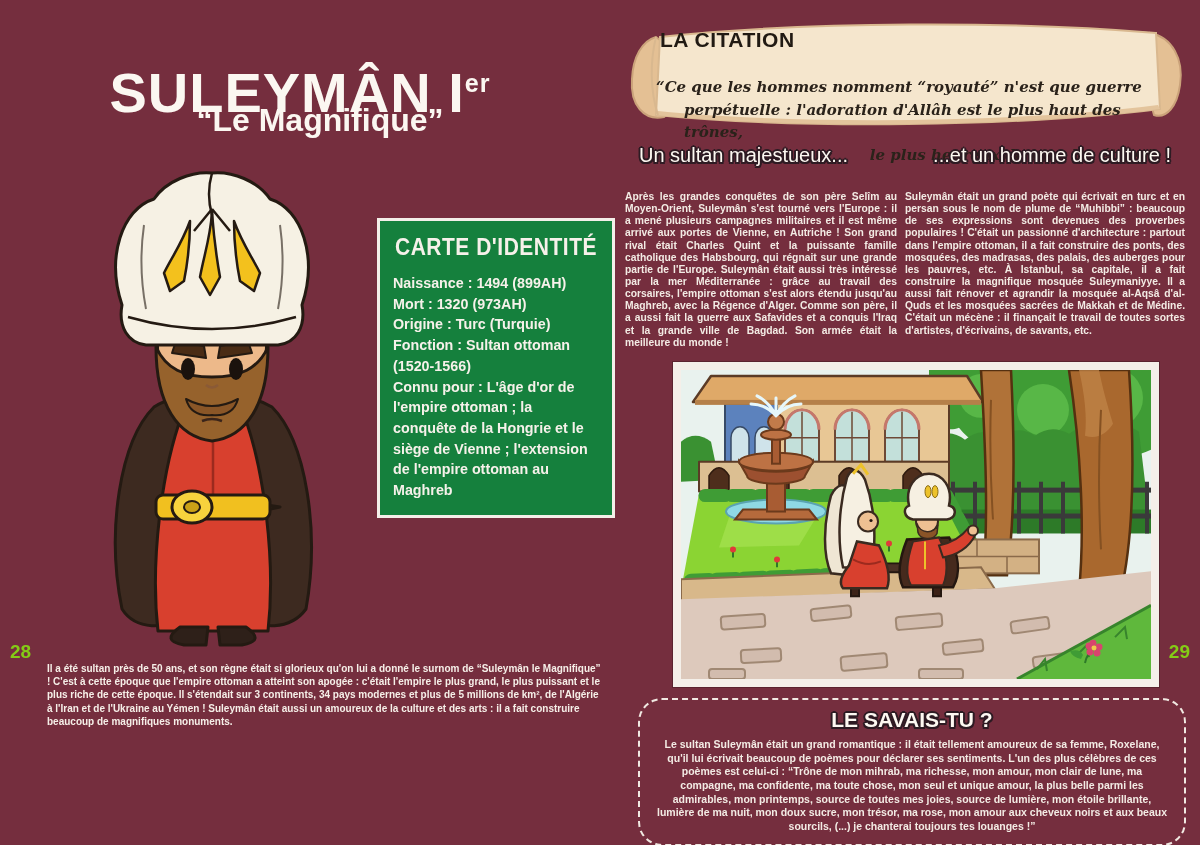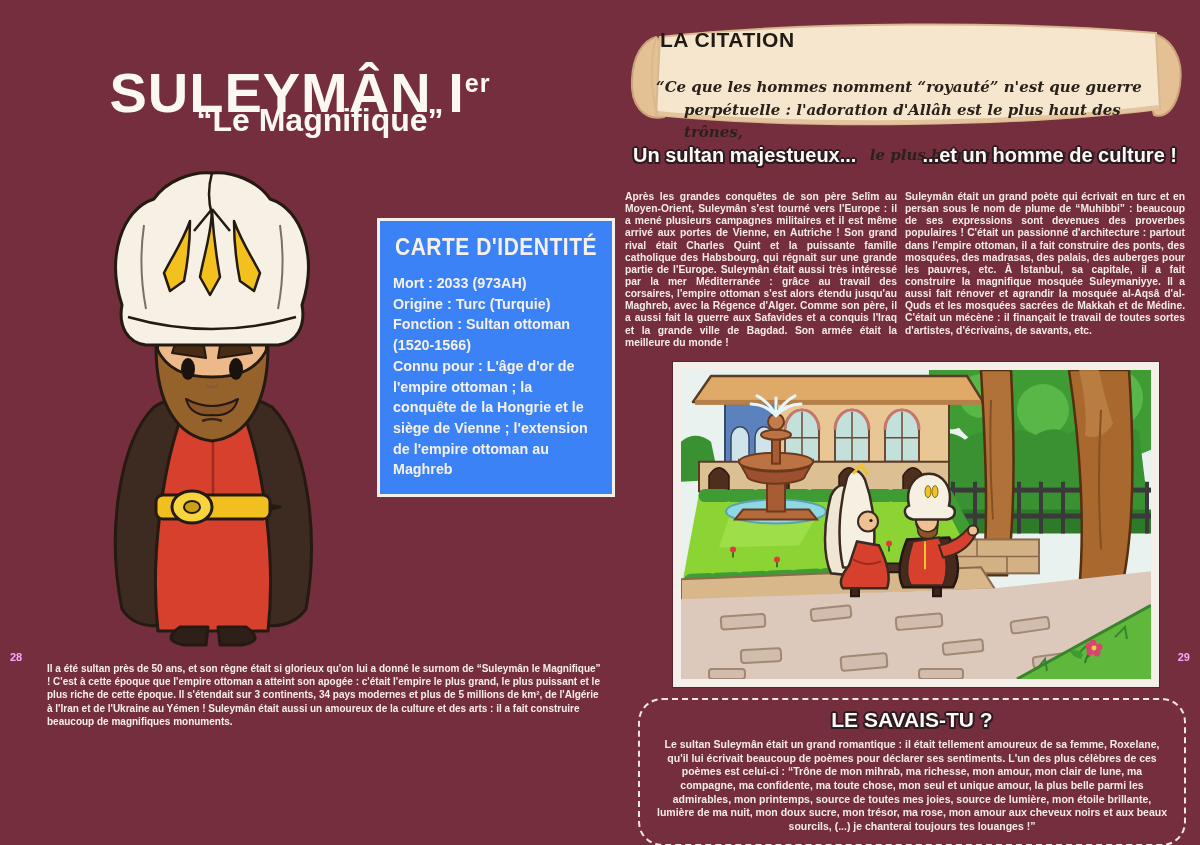--- a/index.html
+++ b/index.html
@@ -19,33 +19,33 @@
   }
   .main-title sup{font-size:0.45em;vertical-align:super;}
   .main-subtitle{
     position:absolute;top:102px;left:20px;width:600px;text-align:center;
     color:#fbf7f1;font-size:32px;font-weight:bold;
   }
   .character{position:absolute;left:92px;top:168px;width:240px;height:482px;}
 
   .id-card{
     position:absolute;left:377px;top:218px;width:238px;box-sizing:border-box;
-    background:#3b82f6;border:3px solid #f4efe9;padding:10px 13px 14px;color:#f6f1ea;
+    background:#15803d;border:3px solid #f4efe9;padding:10px 13px 14px;color:#f6f1ea;
   }
   .id-card-title{
     font-size:21px;font-weight:bold;text-align:center;margin:4px 0 14px;
     letter-spacing:.5px;transform:scaleY(1.12);
   }
   .id-line{font-size:14.3px;font-weight:bold;line-height:1.45;}
 
   .summary{
     position:absolute;left:22px;top:662px;width:556px;
     color:#f6efe8;font-weight:bold;font-size:10px;line-height:1.32;margin-left:25px;
   }
-  .page-num{position:absolute;bottom:8px;color:#f0abfc;font-weight:bold;font-size:11px;}
+  .page-num{position:absolute;bottom:8px;color:#84cc16;font-weight:bold;font-size:19px;}
   .page-num.pn-left{left:10px;} .page-num.pn-right{right:10px;}
 
   
   .banner{position:absolute;left:20px;top:15px;width:572px;height:126px;}
   .banner svg{position:absolute;inset:0;width:100%;height:100%;}
   .banner-title{
     position:absolute;left:40px;top:13px;font-size:21px;font-weight:bold;color:#211a13;letter-spacing:.5px;
   }
   .banner-quote{
     position:absolute;left:36px;top:42px;right:30px;
@@ -57,21 +57,21 @@
   .q-line{display:block;}
 
   .outlined{
     color:#fdf8f1;
     text-shadow:2px 0 0 #2d1b23,-2px 0 0 #2d1b23,0 2px 0 #2d1b23,0 -2px 0 #2d1b23,
                 1.5px 1.5px 0 #2d1b23,-1.5px -1.5px 0 #2d1b23,1.5px -1.5px 0 #2d1b23,-1.5px 1.5px 0 #2d1b23;
   }
   .cols{position:absolute;left:25px;top:144px;width:560px;display:flex;gap:8px;}
   .col{width:272px;}
   .col:last-child{width:280px;}
-  .col-head{font-size:20px;font-weight:bold;margin:0 8px 10px;}
+  .col-head{font-size:20px;font-weight:normal;margin:0 14px 10px;}
   .col:last-child .col-head{text-align:right;}
   .col-text{
     color:#f3ebe4;font-weight:bold;font-size:10.3px;line-height:1.18;
     text-align:justify;
     margin-top:24px;
   }
 
   .scene-frame{
     position:absolute;left:73px;top:362px;width:486px;height:325px;box-sizing:border-box;
     background:#f4efe9;padding:8px;box-shadow:0 0 0 1px rgba(40,15,20,.35);
@@ -144,21 +144,22 @@
           <path d="M120,40 L102,62 M120,40 L138,62 M120,40 L120,66" fill="none"></path>
           <path d="M98,52 C90,74 80,88 72,104 L78,122 L92,112 C96,92 98,72 98,52 Z" fill="#f3c11d"></path>
           <path d="M142,52 C150,74 160,88 168,104 L162,122 L148,112 C144,92 142,72 142,52 Z" fill="#f3c11d"></path>
           <path d="M120,44 C118,70 112,86 108,108 L118,126 L128,108 C124,86 122,70 120,44 Z" fill="#f3c11d"></path>
         </g>
       </g>
     </svg>
 
     <div class="id-card">
       <div class="id-card-title">CARTE D'IDENTITÉ</div>
-      <div class="id-line">Mort : 2033 (973AH)</div>
+      <div class="id-line">Naissance : 1494 (899AH)</div>
+      <div class="id-line">Mort : 1320 (973AH)</div>
       <div class="id-line">Origine : Turc (Turquie)</div>
       <div class="id-line">Fonction : Sultan ottoman (1520-1566)</div>
       <div class="id-line">Connu pour : L'âge d'or de l'empire ottoman ; la conquête de la Hongrie et le siège de Vienne ; l'extension de l'empire ottoman au Maghreb</div>
     </div>
 
     <div class="summary">Il a été sultan près de 50 ans, et son règne était si glorieux qu'on lui a donné le surnom de “Suleymân le Magnifique” ! C'est à cette époque que l'empire ottoman a atteint son apogée : c'était l'empire le plus grand, le plus puissant et le plus riche de cette époque. Il s'étendait sur 3 continents, 34 pays modernes et plus de 5 millions de km², de l'Algérie à l'Iran et de l'Ukraine au Yémen ! Suleymân était aussi un amoureux de la culture et des arts : il a fait construire beaucoup de magnifiques monuments.</div>
     <div class="page-num pn-left">28</div>
   </div>
 
   <div class="page page-right">

